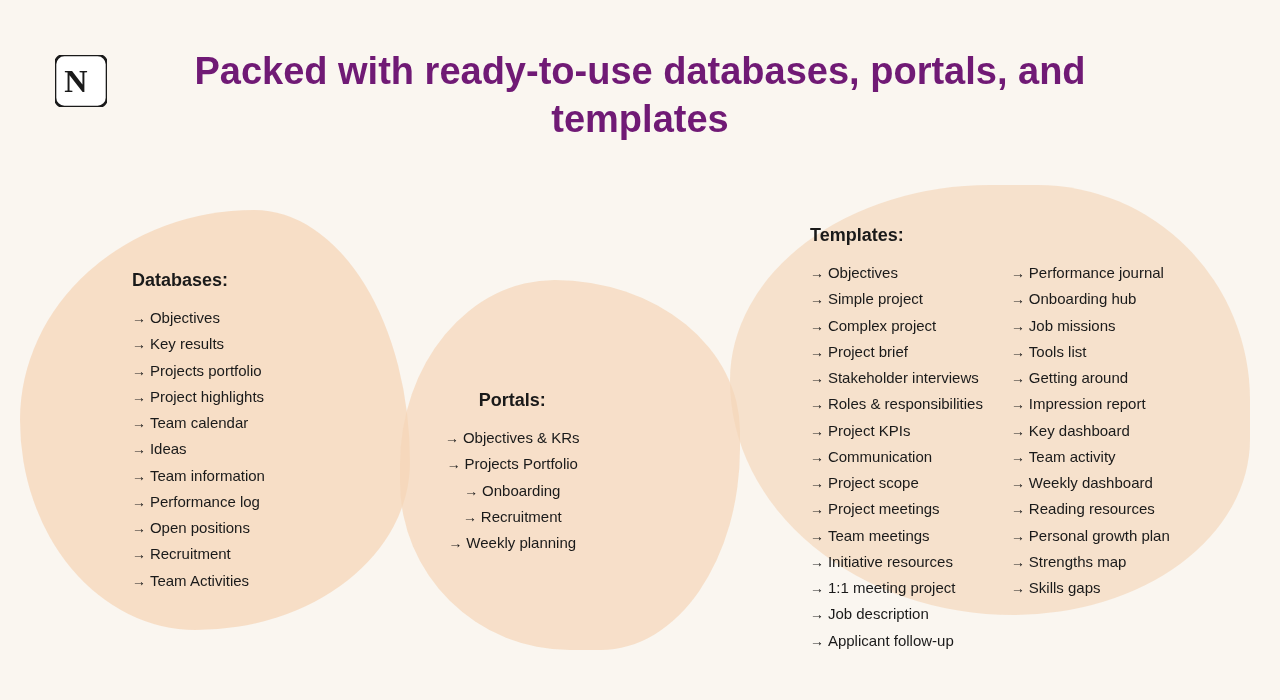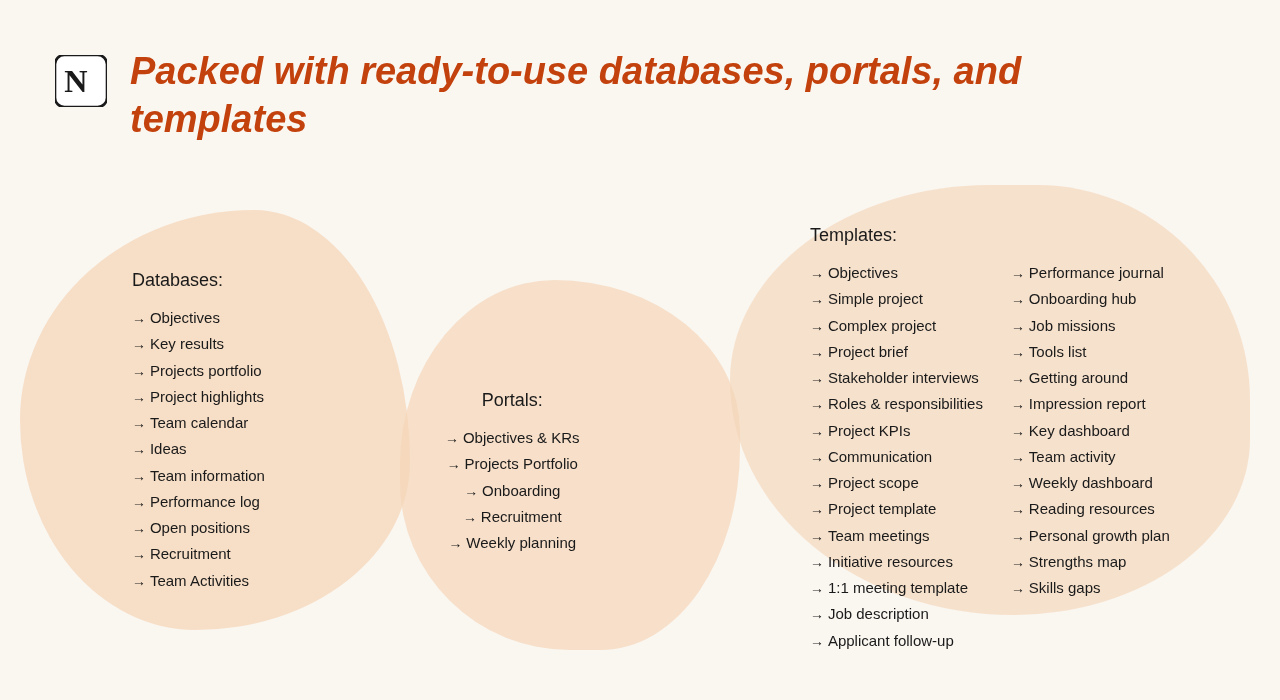--- a/index.html
+++ b/index.html
@@ -21,25 +21,25 @@
       width: 52px;
       height: 52px;
     }
 
     
     .page-title {
       position: absolute;
       top: 48px;
       left: 130px;
       right: 130px;
+      text-align: center;
       font-size: 38px;
       font-weight: 800;
-      color: #c2410c;
+      color: #701a75;
       line-height: 1.25;
-      font-style: italic;
     }
 
     
     .blob {
       position: absolute;
       border-radius: 50%;
       background-color: #f5d9c0;
     }
 
     
@@ -81,21 +81,21 @@
     }
 
     .section-title {
       font-size: 18px;
       font-weight: 700;
       color: #1a1a1a;
       margin-bottom: 14px;
     }
 
     .section-title span {
-      font-weight: 400;
+      font-weight: 700;
     }
 
     .item-list {
       list-style: none;
       font-size: 15px;
       color: #1a1a1a;
       line-height: 1.75;
     }
 
     .item-list li::before {
@@ -198,24 +198,24 @@
     <ul class="templates-col">
       <li>Objectives</li>
       <li>Simple project</li>
       <li>Complex project</li>
       <li>Project brief</li>
       <li>Stakeholder interviews</li>
       <li>Roles &amp; responsibilities</li>
       <li>Project KPIs</li>
       <li>Communication</li>
       <li>Project scope</li>
-      <li>Project template</li>
+      <li>Project meetings</li>
       <li>Team meetings</li>
       <li>Initiative resources</li>
-      <li>1:1 meeting template</li>
+      <li>1:1 meeting project</li>
       <li>Job description</li>
       <li>Applicant follow-up</li>
     </ul>
     <ul class="templates-col">
       <li>Performance journal</li>
       <li>Onboarding hub</li>
       <li>Job missions</li>
       <li>Tools list</li>
       <li>Getting around</li>
       <li>Impression report</li>

